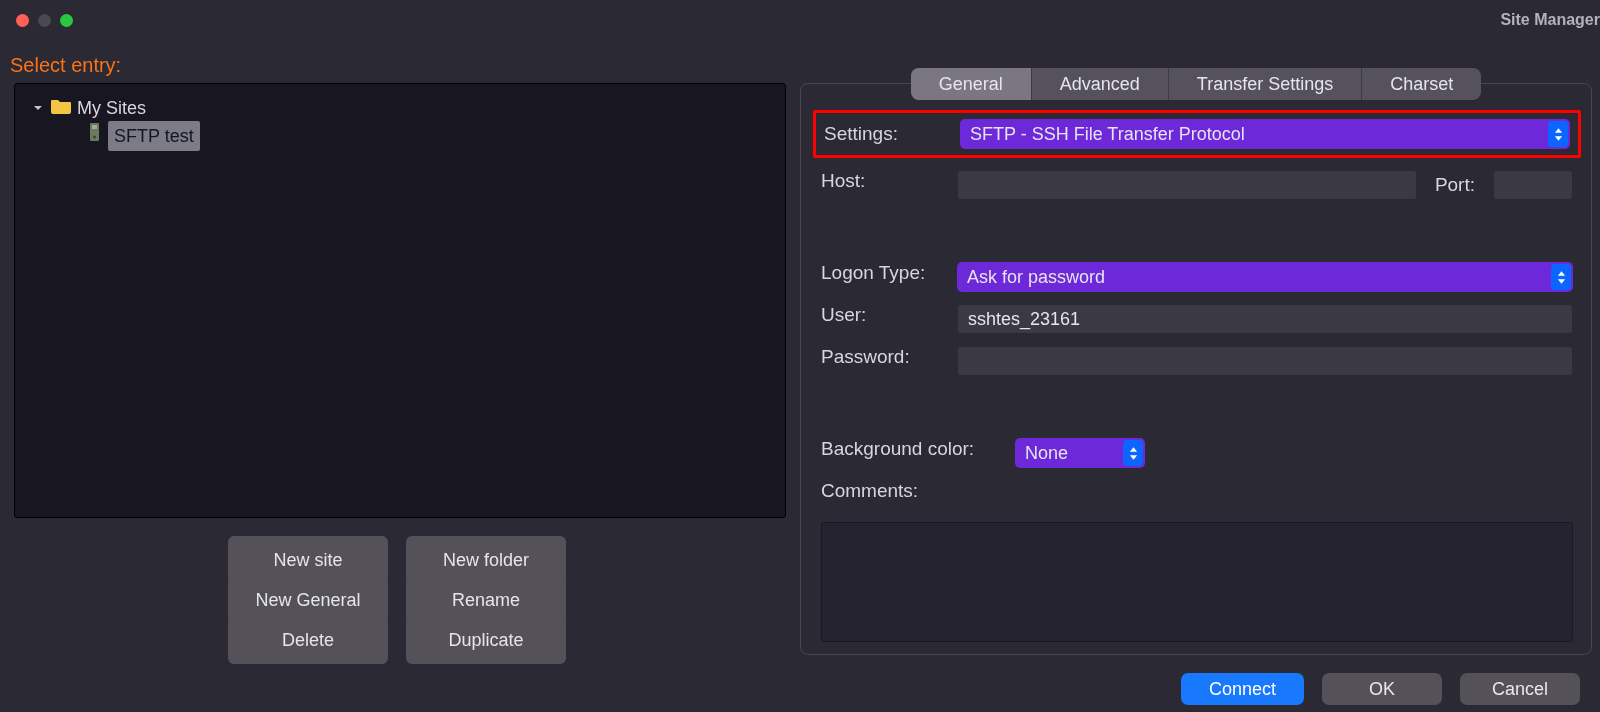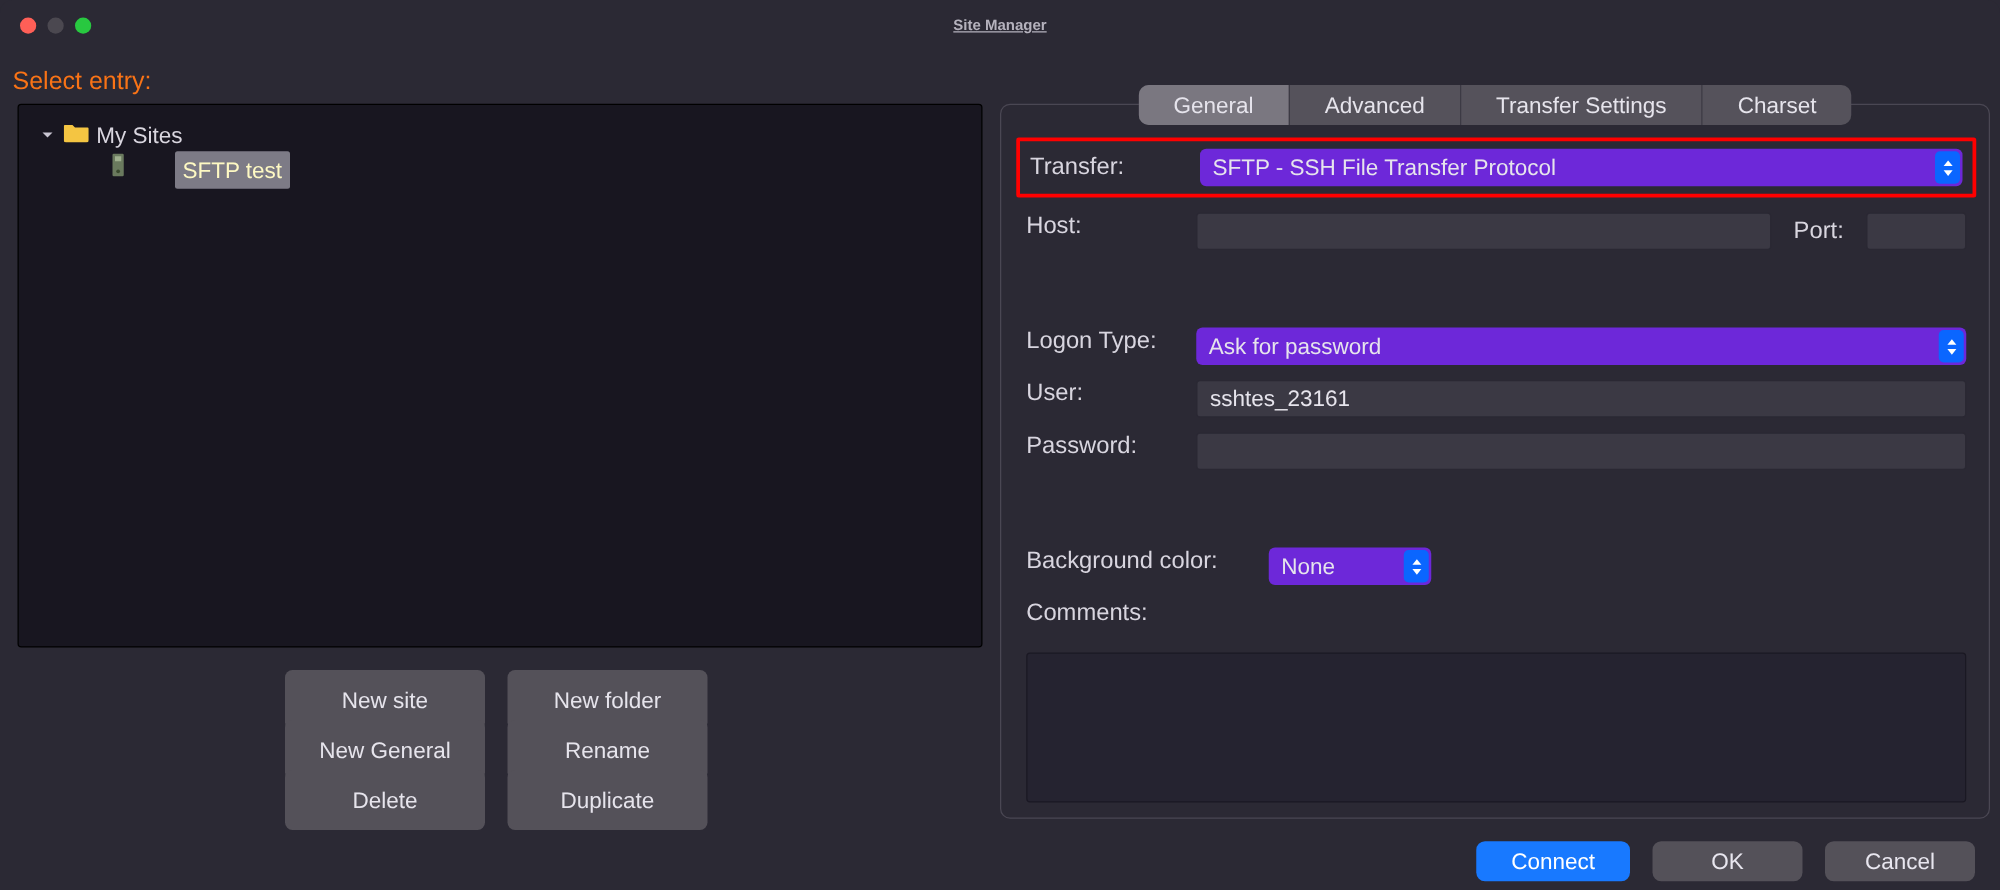--- a/index.html
+++ b/index.html
@@ -19,22 +19,22 @@
     background:#2b2934;
     border-top-left-radius:10px;
     border-top-right-radius:10px;
   }
   .traffic-lights { display:flex; gap:9px; padding-left:16px; }
   .dot { width:13px; height:13px; border-radius:50%; }
   .dot.red{background:#ff5f57;}
   .dot.yellow{background:#4b4850;}
   .dot.green{background:#28c840;}
   .win-title{
-    position:absolute; left:0; right:0; text-align:center;
-    font-size:12px; font-weight:600; color:#b5b2bd;text-decoration:underline;
+    position:absolute; left:0; right:0; text-align:right;
+    font-size:16px; font-weight:600; color:#b5b2bd;
   }
   .content{
     padding: 8px 8px 0 8px;
   }
   .select-entry-label{
     font-size:20px; color:#f97316; margin:6px 0 6px 2px;
   }
   .columns{
     display:flex; gap:14px; align-items:flex-start;
   }
@@ -47,21 +47,21 @@
   .tree-row{
     display:flex; align-items:center; gap:6px; height:28px; line-height:28px;
     padding-left:10px; font-size:18px;
   }
   .chev{ width:14px; height:14px; display:inline-flex; align-items:center; justify-content:center;}
   .chev svg{width:12px;height:12px;fill:#c9c6d2;}
   .folder-ico svg{width:20px;height:16px;}
   .server-ico svg{width:15px;height:20px;}
   .tree-children{ padding-left:56px; }
   .tree-row.selected .lbl{
-    background:#7d7b86; color:#fef9c3; padding:1px 6px; border-radius:2px;margin-left:32px;
+    background:#7d7b86; color:#0f172a; padding:1px 6px; border-radius:2px;
   }
   .site-buttons{
     display:grid; grid-template-columns:160px 160px; grid-auto-rows:32px;
     column-gap:18px; row-gap:8px;
     justify-content:center;
     margin-top:18px;
   }
   .btn{
     background:#545159; color:#e6e4ec; border:none; border-radius:6px;
     font-size:18px; cursor:pointer; height:48px;
@@ -208,21 +208,21 @@
           <div class="sep"></div>
           <div class="tab">Transfer Settings</div>
           <div class="sep"></div>
           <div class="tab">Charset</div>
         </div>
       </div>
 
       <div class="form">
 
         <div class="proto-wrap">
-          <div class="lblcol">Transfer:</div>
+          <div class="lblcol">Settings:</div>
           <div class="widecol">
             <div class="select">
               <span>SFTP - SSH File Transfer Protocol</span>
               <span class="stepper">
                 <svg viewBox="0 0 10 6">
                     <path d="M5 0 L9 5 H1 Z"></path>
                   </svg>
                 <svg viewBox="0 0 10 6">
                     <path d="M5 6 L1 1 H9 Z"></path>
                   </svg>

